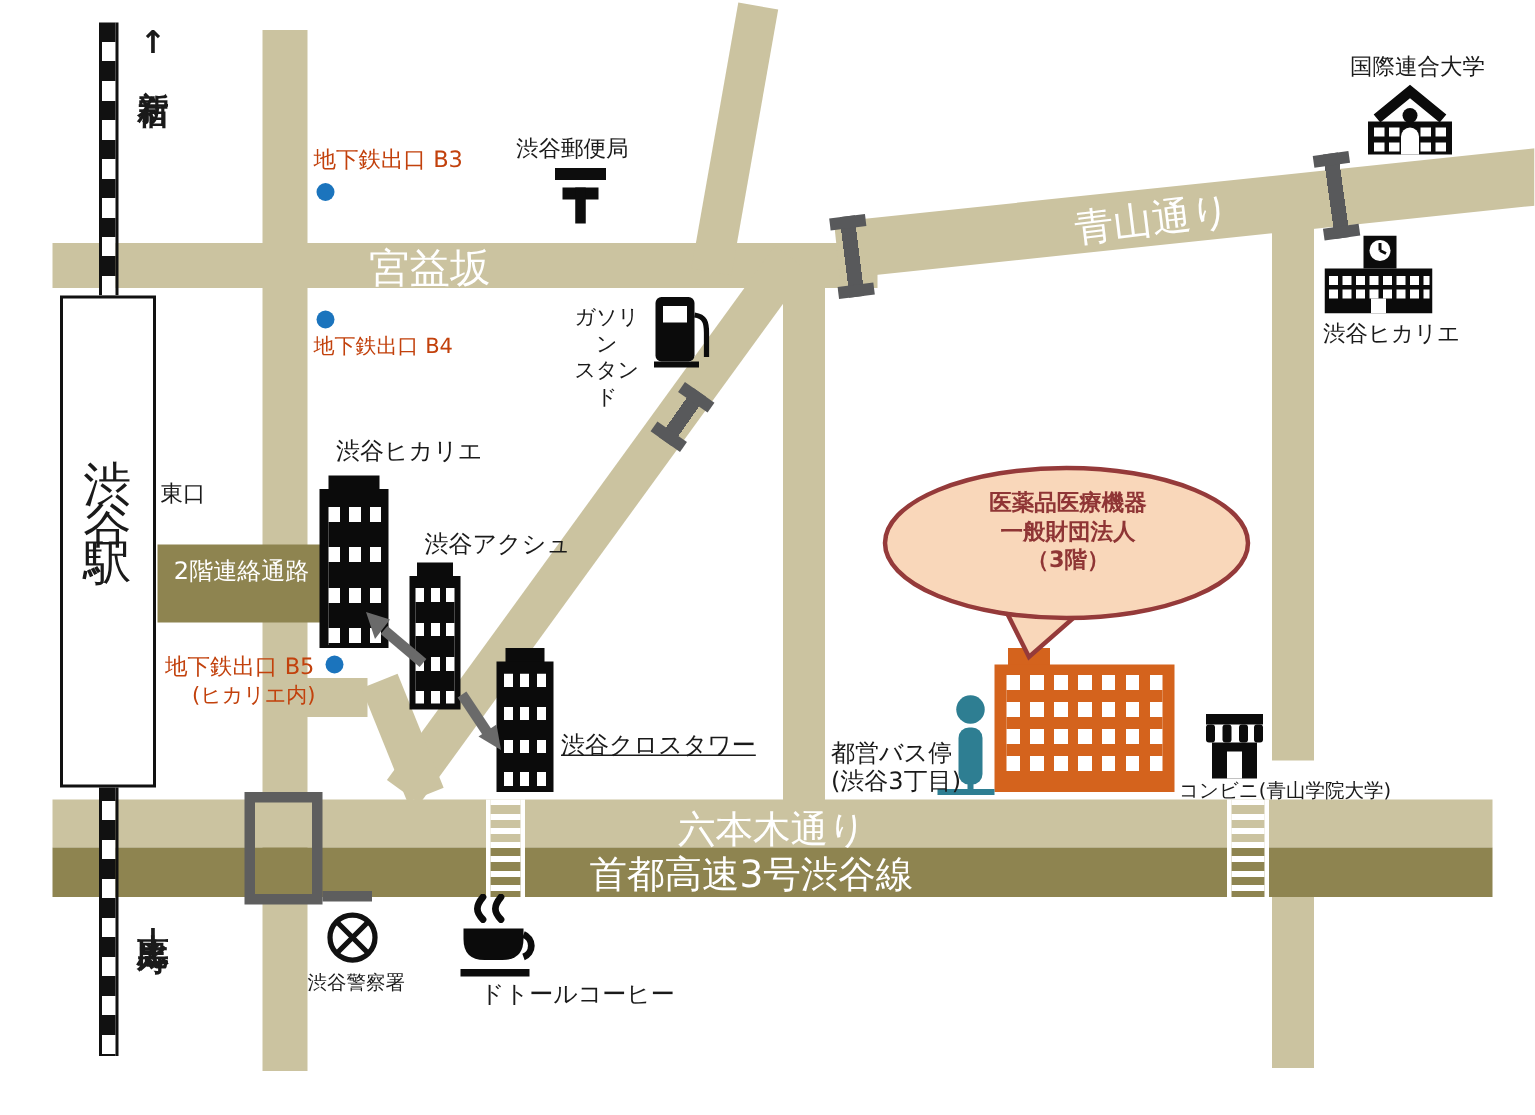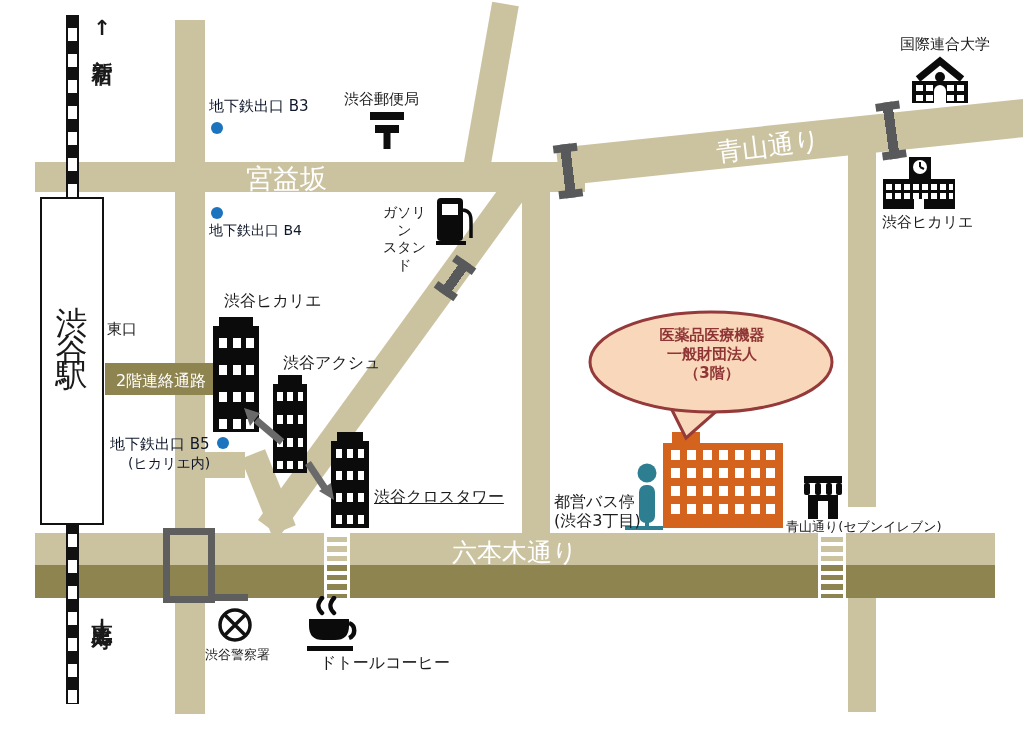--- a/index.html
+++ b/index.html
@@ -12,21 +12,21 @@
   .road-dark{position:absolute;background:#8e8450;}
   
   .rail{position:absolute;width:9px;border-left:2px solid #111;border-right:2px solid #111;
     background:repeating-linear-gradient(180deg,#111 0 13px,#fff 13px 26px);}
   
   .station{position:absolute;left:40px;top:197px;width:60px;height:324px;background:#fff;border:2px solid #111;z-index:3;}
   .station-name{position:absolute;left:50%;top:82px;transform:translateX(-50%);
     writing-mode:vertical-rl;text-orientation:upright;font-size:32px;letter-spacing:27px;white-space:nowrap;}
   
   .lbl{position:absolute;font-size:16px;white-space:nowrap;z-index:6;}
-  .lbl-blue{color:#0f172a;}
+  .lbl-blue{color:#c2410c;}
   .lbl-white{color:#fff;z-index:6;}
   .vtext{writing-mode:vertical-rl;text-orientation:upright;font-weight:bold;font-size:21px;letter-spacing:3px;z-index:6;}
   
   .crosswalk{position:absolute;z-index:2;border-left:3px solid #fff;border-right:3px solid #fff;
     background:repeating-linear-gradient(180deg,#fff 0 4px,rgba(0,0,0,0) 4px 9.5px);}
   
   .ibeam{position:absolute;width:24px;z-index:4;
     background:linear-gradient(90deg,rgba(0,0,0,0) 0 7px,#58595b 7px 17px,rgba(0,0,0,0) 17px);}
   .ibeam::before,.ibeam::after{content:"";position:absolute;left:0;right:0;height:8px;background:#58595b;}
   .ibeam::before{top:0;} .ibeam::after{bottom:0;}
@@ -71,21 +71,21 @@
   <div class="road" style="left:492px;top:4px;width:27px;height:180px;transform:rotate(10deg);transform-origin:50% 0;z-index:1;"></div>
   <div class="road" style="left:514px;top:172px;width:27px;height:440px;transform:rotate(36deg);transform-origin:50% 0;z-index:1;"></div>
   <div class="road" style="left:522px;top:178px;width:28px;height:357px;z-index:1;"></div>
   <div class="road" style="left:848px;top:135px;width:28px;height:372px;z-index:1;"></div>
   <div class="road" style="left:848px;top:598px;width:28px;height:114px;z-index:1;"></div>
   <div class="road" style="left:203px;top:452px;width:42px;height:26px;z-index:1;"></div>
   <div class="road" style="left:240px;top:454px;width:26px;height:82px;transform:rotate(-22deg);transform-origin:50% 0;z-index:1;"></div>
   <div class="road" style="left:35px;top:533px;width:960px;height:32px;z-index:1;"></div>
   <div class="road-dark" style="left:35px;top:565px;width:960px;height:33px;z-index:1;"></div>
 
-  <div class="road-dark" style="left:105px;top:363px;width:112px;height:32px;z-index:2;text-align:center;">
+  <div class="road-dark" style="left:105px;top:363px;width:112px;height:52px;z-index:2;text-align:center;">
     <span class="lbl lbl-white" style="position:static;font-size:16px;line-height:36px;">2階連絡通路</span>
   </div>
 
   <div class="rail" style="left:66px;top:15px;height:182px;z-index:2;"></div>
   <div class="rail" style="left:66px;top:521px;height:183px;z-index:2;"></div>
   <div class="station">
     <div class="station-name">渋谷駅</div>
   </div>
   <div class="lbl vtext" style="left:88px;top:16px;">↑新宿</div>
   <div class="lbl vtext" style="left:88px;top:606px;">恵比寿↓</div>
@@ -103,20 +103,21 @@
   <div class="dot" style="left:211px;top:122px;"></div>
   <div class="lbl lbl-blue" style="left:209px;top:222px;font-size:14px;">地下鉄出口 B4</div>
   <div class="dot" style="left:211px;top:207px;"></div>
   <div class="lbl lbl-blue" style="left:110px;top:435px;font-size:15px;">地下鉄出口 B5</div>
   <div class="lbl lbl-blue" style="left:128px;top:455px;font-size:14px;">(ヒカリエ内)</div>
   <div class="dot" style="left:217px;top:437px;"></div>
 
   <div class="lbl lbl-white" style="left:246px;top:161px;font-size:27px;">宮益坂</div>
   <div class="lbl lbl-white" style="left:716px;top:129px;font-size:26px;transform:rotate(-7deg);">青山通り</div>
   <div class="lbl lbl-white" style="left:452px;top:536px;font-size:25px;">六本木通り</div>
+  <div class="lbl lbl-white" style="left:393px;top:566px;font-size:25px;">首都高速3号渋谷線</div>
 
   <div class="cap" style="left:219px;top:317px;width:34px;height:10px;"></div>
   <div class="bldg b-hikarie" style="left:213px;top:326px;width:46px;height:106px;">
       <div class="win"></div>
     </div>
   <div class="lbl" style="left:224px;top:291px;">渋谷ヒカリエ</div>
 
   <div class="cap" style="left:278px;top:375px;width:24px;height:10px;"></div>
   <div class="bldg b-axsh" style="left:273px;top:384px;width:34px;height:89px;">
       <div class="win"></div>
@@ -223,21 +224,21 @@
   <div class="lbl" style="left:554px;top:511px;">(渋谷3丁目)</div>
   <svg class="icon" style="left:622px;top:462px;" width="44" height="70" viewBox="0 0 44 70">
     <g fill="#2e7e92">
       <circle cx="25" cy="11" r="9.5"></circle>
       <rect x="17" y="23" width="16" height="38" rx="7"></rect>
       <rect x="23" y="58" width="4" height="8"></rect>
       <rect x="3" y="64" width="38" height="4"></rect>
     </g>
   </svg>
 
-  <div class="lbl" style="left:786px;top:518px;font-size:13px;">青山通り(セブンイレブン)</div>
+  <div class="lbl" style="left:786px;top:518px;font-size:13px;">コンビニ(青山学院大学)</div>
   <svg class="icon" style="left:803px;top:476px;" width="40" height="44" viewBox="0 0 40 44">
     <rect x="1" y="0" width="38" height="7" fill="#0b0b0b"></rect>
     <g fill="#0b0b0b">
       <rect x="1" y="7" width="6" height="12" rx="2"></rect>
       <rect x="12" y="7" width="6" height="12" rx="2"></rect>
       <rect x="23" y="7" width="6" height="12" rx="2"></rect>
       <rect x="33" y="7" width="6" height="12" rx="2"></rect>
     </g>
     <rect x="5" y="19" width="30" height="24" fill="#0b0b0b"></rect>
     <rect x="15" y="25" width="10" height="18" fill="#fff"></rect>

